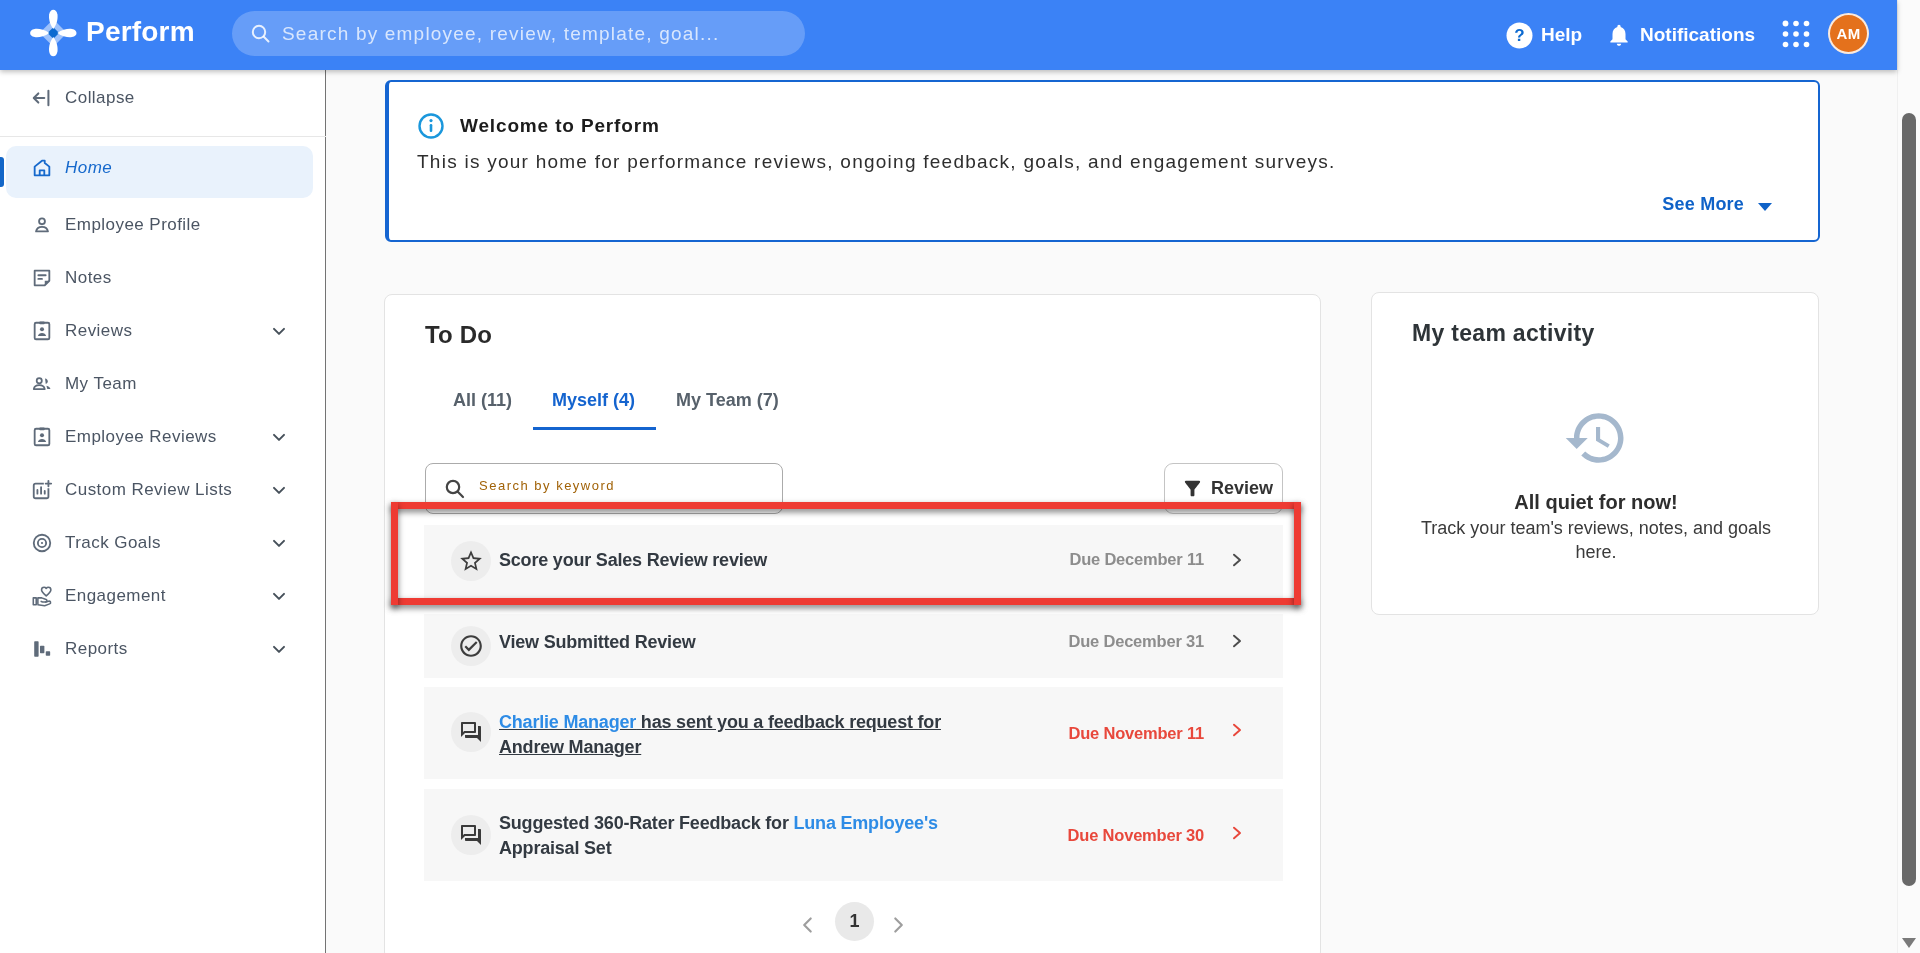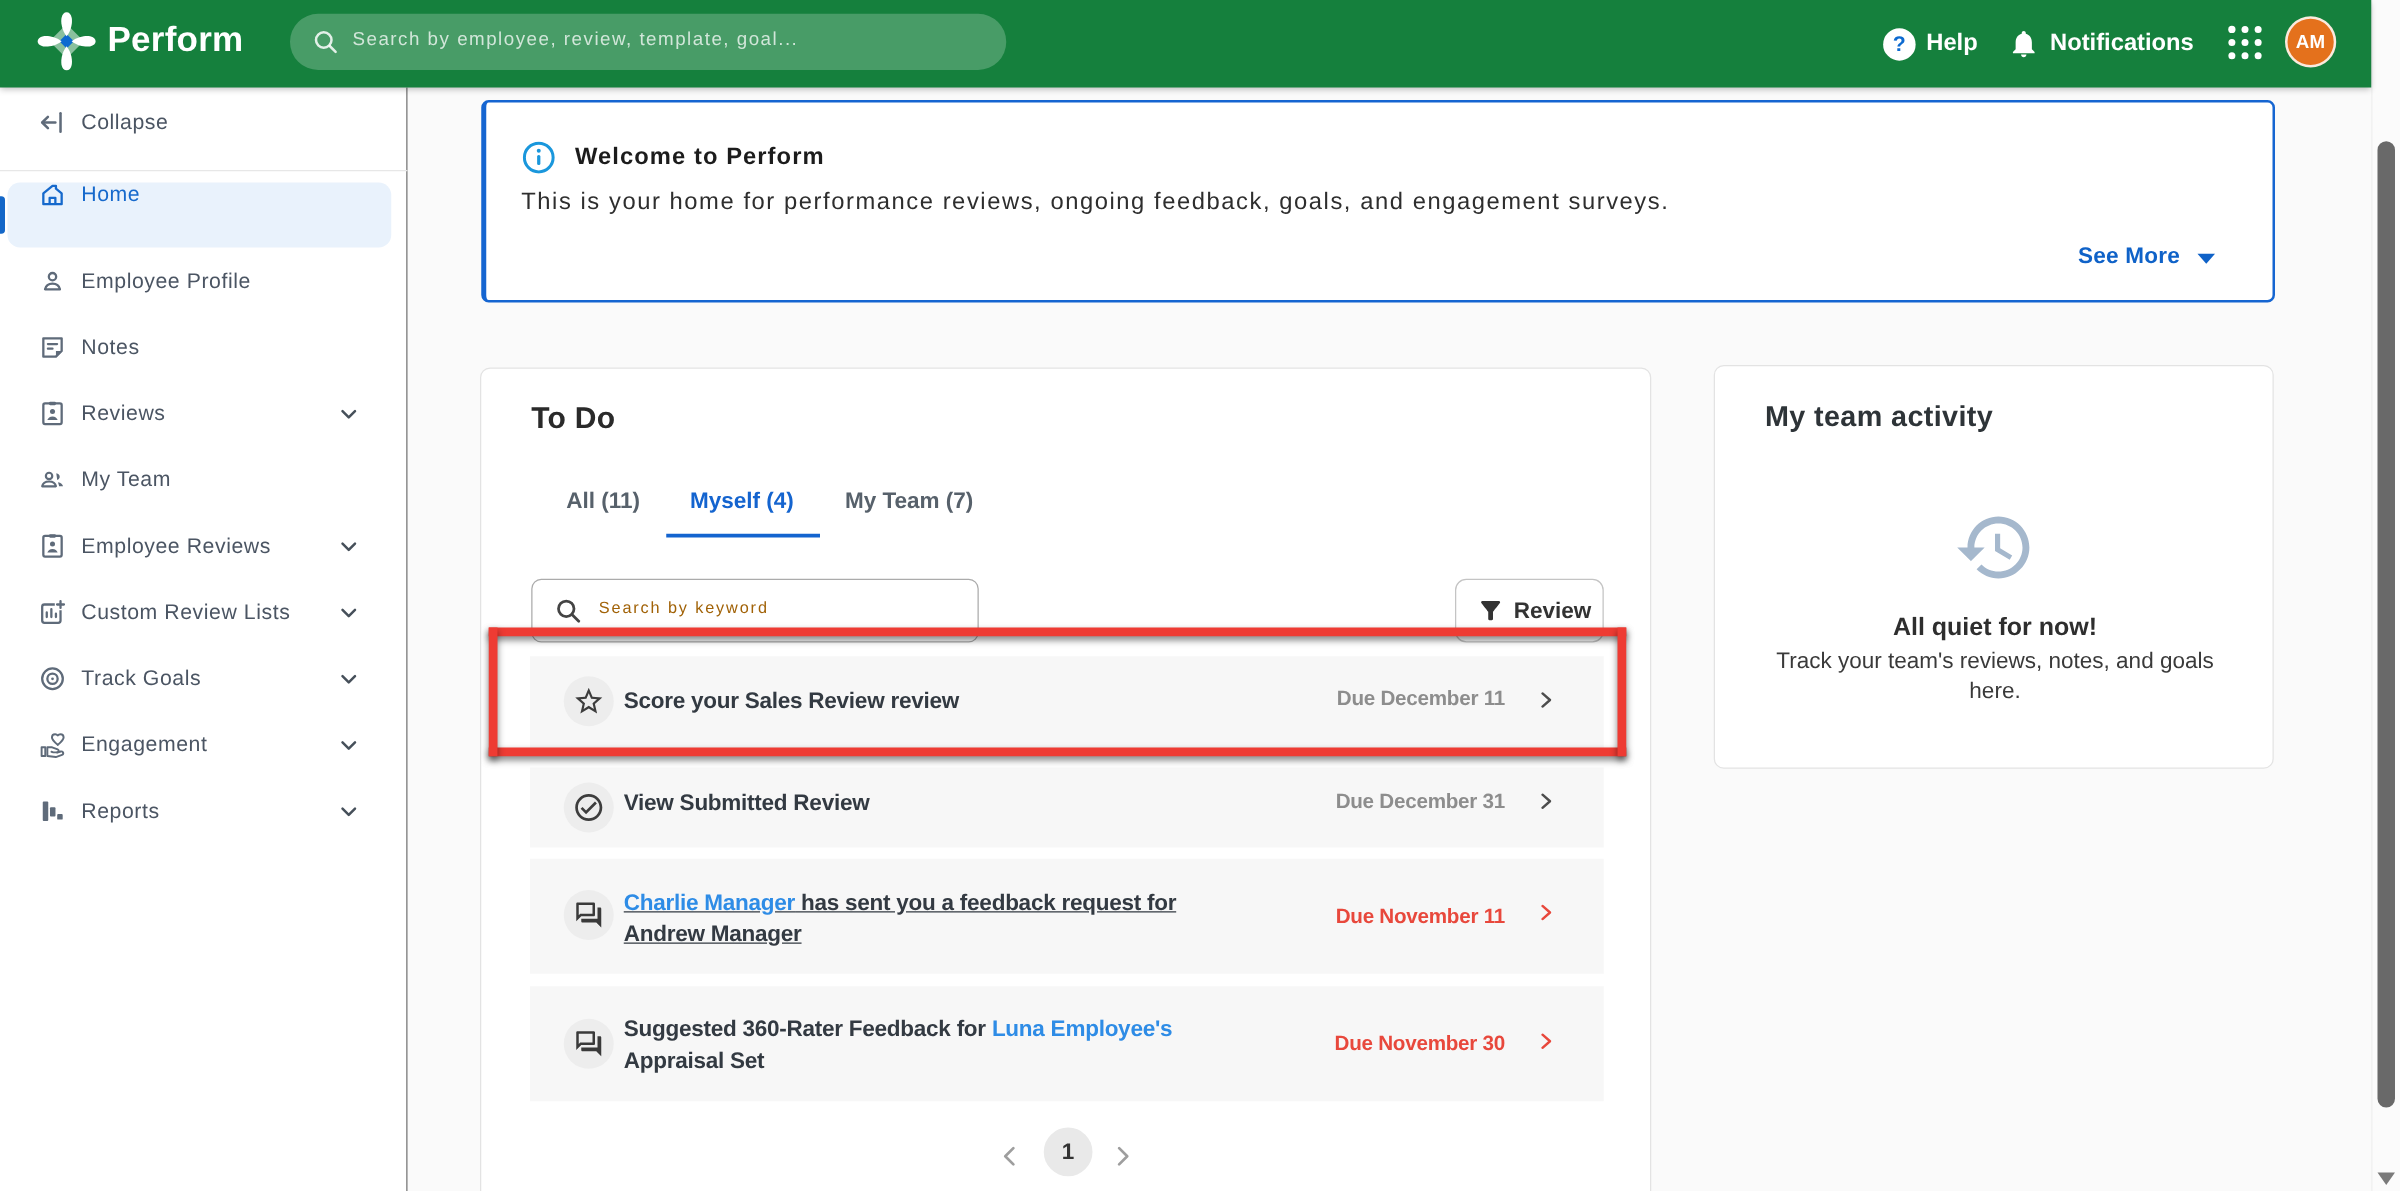--- a/index.html
+++ b/index.html
@@ -1,24 +1,24 @@
 <!DOCTYPE html>
 <html><head>
 <meta charset="utf-8">
 <style>
 * { margin:0; padding:0; box-sizing:border-box; }
 html,body { width:1920px; height:953px; overflow:hidden; }
 body { font-family:"Liberation Sans", sans-serif; background:#fafafa; position:relative; }
 
 
-#navbar { position:absolute; left:0; top:0; width:1897px; height:70px; background:#15803d; box-shadow:0 2px 5px rgba(0,0,0,0.25); z-index:50; }
+#navbar { position:absolute; left:0; top:0; width:1897px; height:70px; background:#3b82f6; box-shadow:0 2px 5px rgba(0,0,0,0.25); z-index:50; }
 #logo { position:absolute; left:29px; top:9px; }
 #brand { position:absolute; left:86px; top:16px; color:#fff; font-size:28px; font-weight:700; letter-spacing:0.2px; }
 #navsearch { position:absolute; left:232px; top:11px; width:573px; height:45px; border-radius:23px; background:rgba(255,255,255,0.22); }
-#navsearch .ph { position:absolute; left:50px; top:12px; font-size:15px; letter-spacing:1.2px; color:rgba(255,255,255,0.75);text-align:right; }
+#navsearch .ph { position:absolute; left:50px; top:12px; font-size:19px; letter-spacing:1.2px; color:rgba(255,255,255,0.75);text-align:right; }
 #navsearch svg { position:absolute; left:17px; top:11px; }
 .navitem { position:absolute; top:0; height:70px; display:flex; align-items:center; color:#fff; font-size:19px; font-weight:700; }
 #helpwrap { left:1506px; }
 #bellwrap { left:1606px; }
 #gridwrap { position:absolute; left:1782px; top:20px; }
 #avatar { position:absolute; left:1828px; top:13px; width:41px; height:41px; border-radius:50%; background:#e4711c; border:2px solid rgba(255,255,255,0.85); color:#fff; font-size:15px; font-weight:700; display:flex; align-items:center; justify-content:center; letter-spacing:0.3px; }
 
 
 #sidebar { position:absolute; left:0; top:70px; width:326px; height:883px; background:#fff; border-right:1px solid #737373; }
 .sitem { position:absolute; left:0; width:326px; height:52px; display:flex; align-items:center; }
@@ -209,21 +209,21 @@
           <path d="M19 4v16" stroke="#5f6b7a" stroke-width="2.2" stroke-linecap="round"></path>
           <path d="M3.5 12h11" stroke="#5f6b7a" stroke-width="2.2" stroke-linecap="round"></path>
           <path d="M8 7l-5 5 5 5" fill="none" stroke="#5f6b7a" stroke-width="2.2" stroke-linecap="round" stroke-linejoin="round"></path>
         </svg>
       </span>
     <span class="lbl">Collapse</span>
   </div>
   <div id="sidediv"></div>
   <div id="homeactive"></div>
   <div id="homebar"></div>
-  <div class="sitem" style="top:60px;">
+  <div class="sitem" style="top:72px;font-style:italic;">
     <span class="ic">
         <svg width="22" height="22" viewBox="0 0 24 24">
           <path d="M4 20v-9.5L12 4l3-0v2.5L20 10.5V20z" fill="none" stroke="#1669cc" stroke-width="2" stroke-linejoin="round"></path>
           <path d="M9.5 20v-5.5h5V20" fill="none" stroke="#1669cc" stroke-width="2" stroke-linejoin="round"></path>
         </svg>
       </span>
     <span class="lbl" style="color:#1669cc;">Home</span>
   </div>
   <div class="sitem" style="top:129px;">
     <span class="ic">

